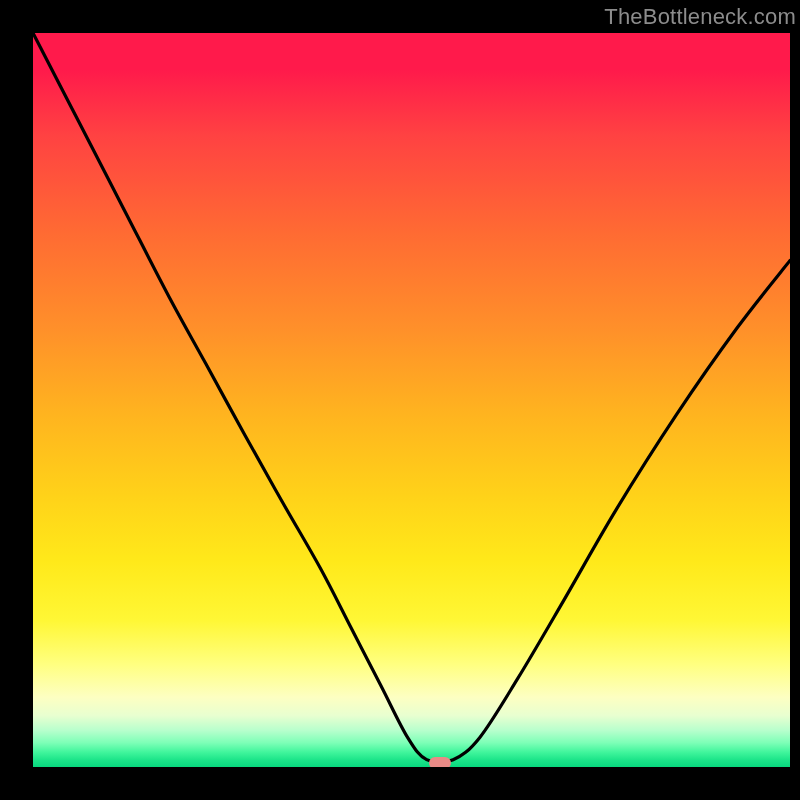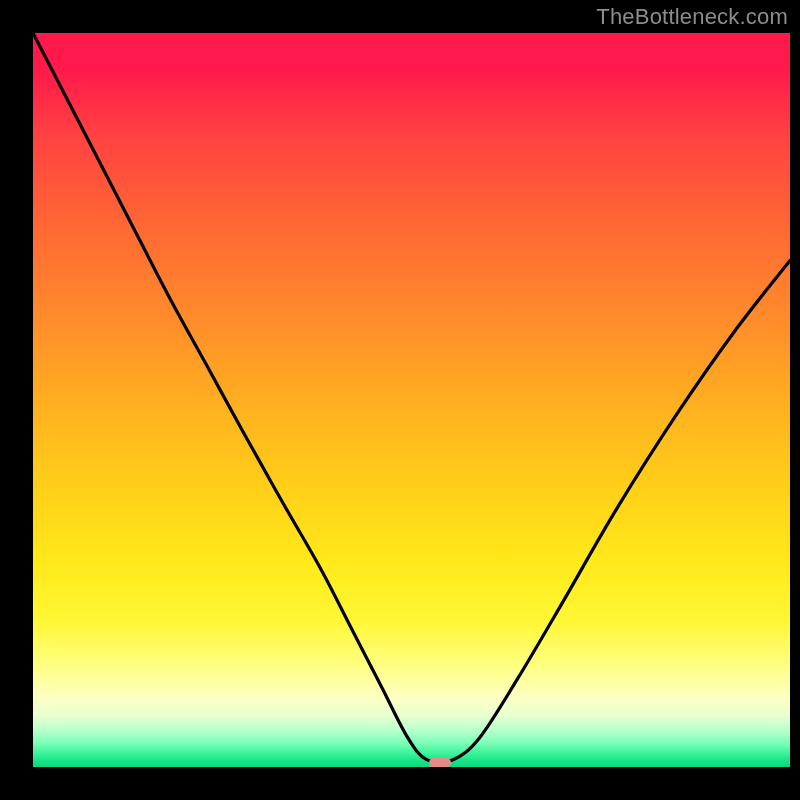--- a/index.html
+++ b/index.html
@@ -13,21 +13,21 @@
   }
   .stage {
     position: relative;
     width: 800px;
     height: 800px;
     background: #000;
   }
   .watermark {
     position: absolute;
     top: 4px;
-    right: 12px;
+    right: 4px;
     color: #8c8c8c;
     font-size: 22px;
     font-weight: 400;
     z-index: 10;
     letter-spacing: 0.2px;
   }
   .plot {
     position: absolute;
     left: 33px;
     top: 33px;

